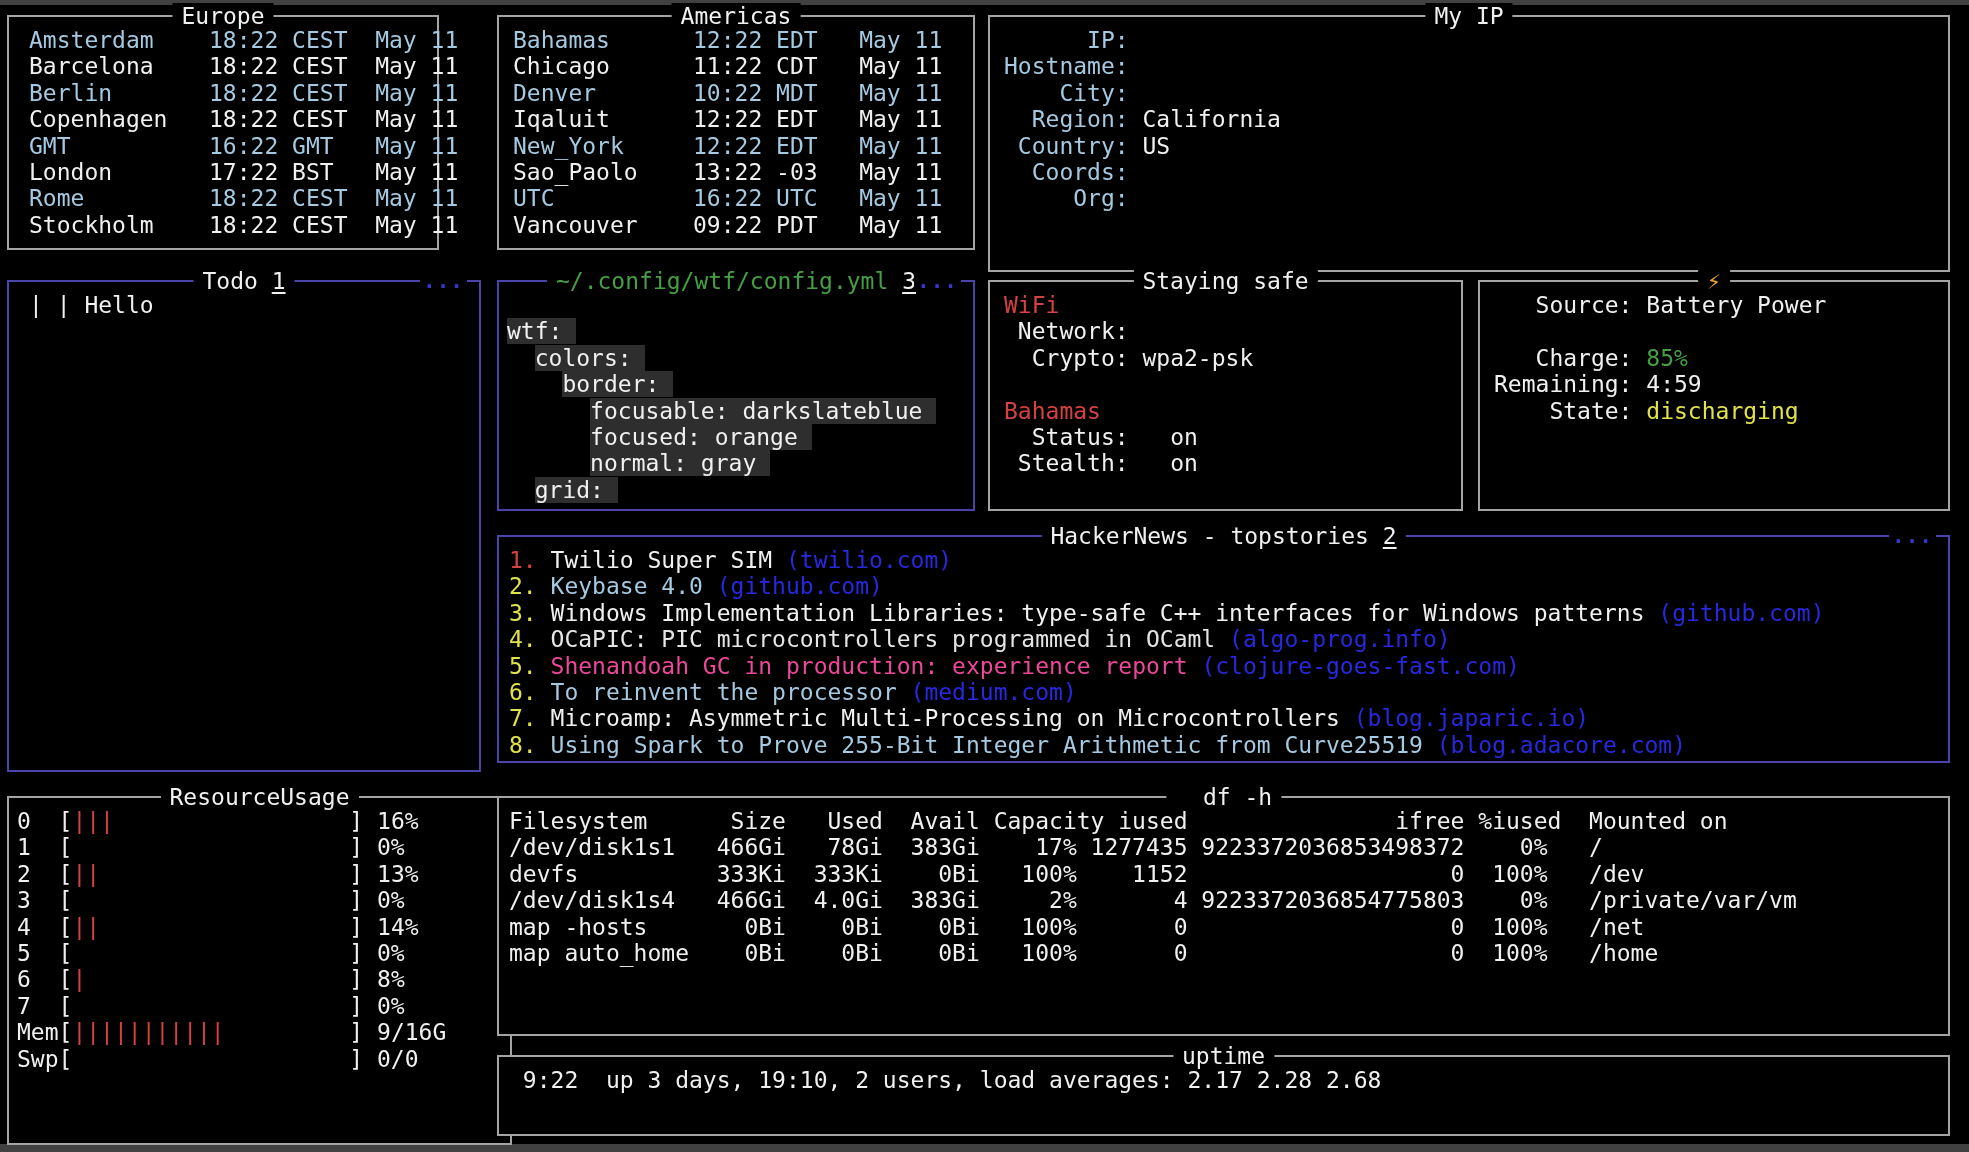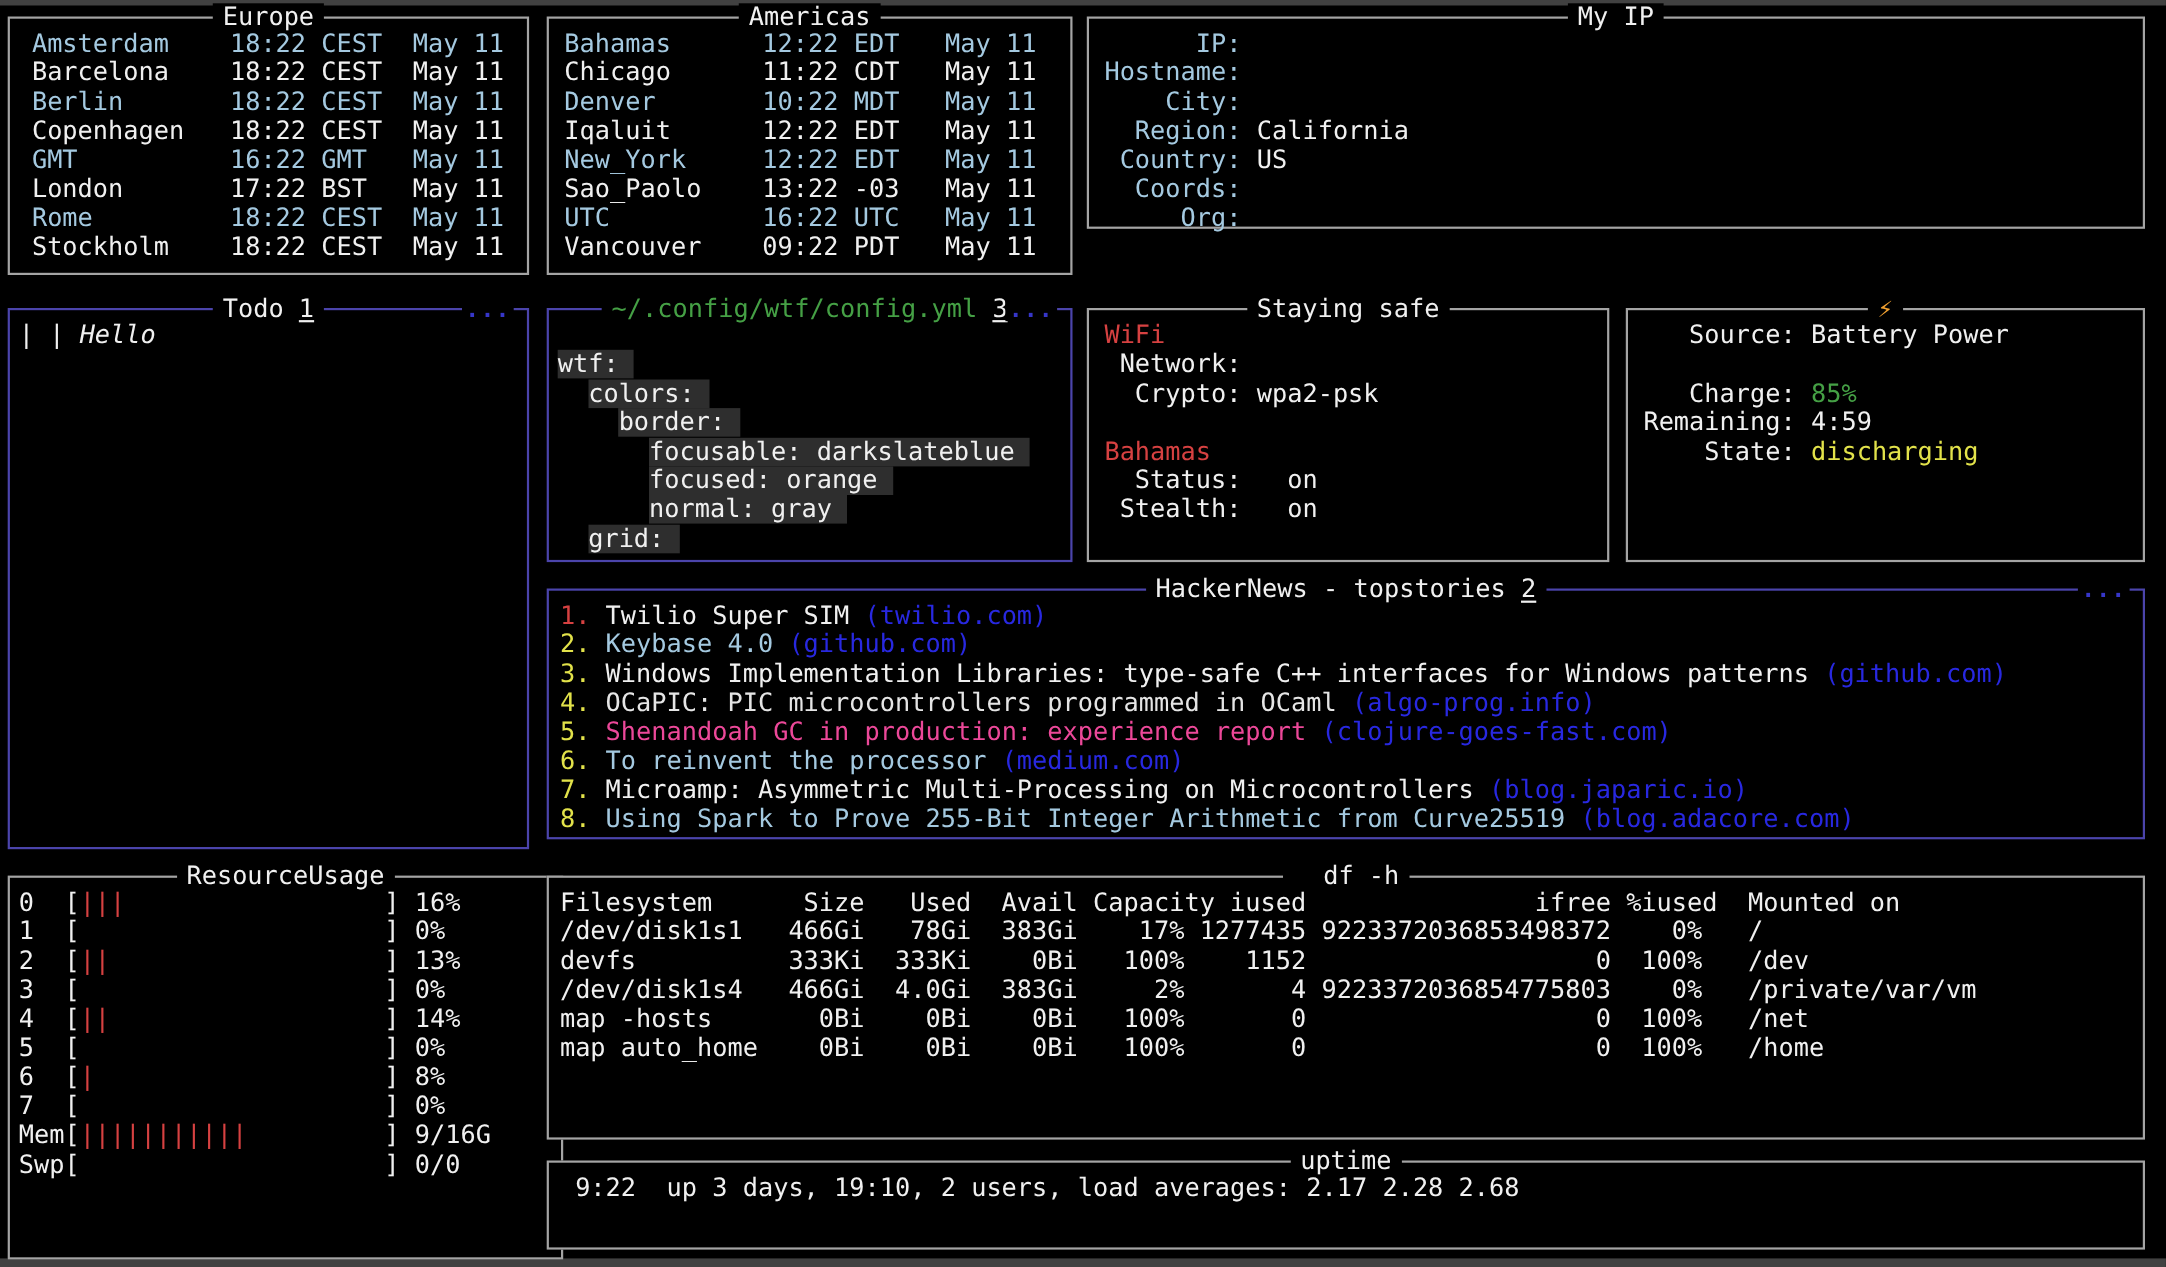--- a/index.html
+++ b/index.html
@@ -17,21 +17,21 @@
   .hl{background:#2e2e2e;}
   .dots{position:absolute;top:-12px;right:12px;background:#000;padding:0 3px;
        font-size:21px;font-weight:bold;letter-spacing:1px;line-height:22px;}
 </style>
 </head>
 <body>
 
 <div id="screen">
   <div class="edge" style="top:0;height:5px;"></div>
   <div class="edge" style="top:1144px;height:8px;"></div>
-<div class="panel" style="left: 7px; top: 15px; width: 474px; height: 235px;">
+<div class="panel" style="left: 7px; top: 15px; width: 432px; height: 235px;">
       <span class="panel-title"><span style="color: rgb(240, 240, 240);">Europe</span></span>
       <div class="content" style="padding: 10px 0px 0px 20px;">
         <div class="line"><span style="color: rgb(164, 201, 224);">Amsterdam    18:22 CEST  May 11</span></div>
         <div class="line"><span style="color: rgb(240, 240, 240);">Barcelona    18:22 CEST  May 11</span></div>
         <div class="line"><span style="color: rgb(164, 201, 224);">Berlin       18:22 CEST  May 11</span></div>
         <div class="line"><span style="color: rgb(240, 240, 240);">Copenhagen   18:22 CEST  May 11</span></div>
         <div class="line"><span style="color: rgb(164, 201, 224);">GMT          16:22 GMT   May 11</span></div>
         <div class="line"><span style="color: rgb(240, 240, 240);">London       17:22 BST   May 11</span></div>
         <div class="line"><span style="color: rgb(164, 201, 224);">Rome         18:22 CEST  May 11</span></div>
         <div class="line"><span style="color: rgb(240, 240, 240);">Stockholm    18:22 CEST  May 11</span></div>
@@ -43,36 +43,36 @@
         <div class="line"><span style="color: rgb(164, 201, 224);">Bahamas      12:22 EDT   May 11</span></div>
         <div class="line"><span style="color: rgb(240, 240, 240);">Chicago      11:22 CDT   May 11</span></div>
         <div class="line"><span style="color: rgb(164, 201, 224);">Denver       10:22 MDT   May 11</span></div>
         <div class="line"><span style="color: rgb(240, 240, 240);">Iqaluit      12:22 EDT   May 11</span></div>
         <div class="line"><span style="color: rgb(164, 201, 224);">New_York     12:22 EDT   May 11</span></div>
         <div class="line"><span style="color: rgb(240, 240, 240);">Sao_Paolo    13:22 -03   May 11</span></div>
         <div class="line"><span style="color: rgb(164, 201, 224);">UTC          16:22 UTC   May 11</span></div>
         <div class="line"><span style="color: rgb(240, 240, 240);">Vancouver    09:22 PDT   May 11</span></div>
       </div>
     </div>
-    <div class="panel" style="left: 988px; top: 15px; width: 962px; height: 193px;">
+    <div class="panel" style="left: 988px; top: 15px; width: 962px; height: 257px;">
       <span class="panel-title"><span style="color: rgb(240, 240, 240);">My IP</span></span>
       <div class="content" style="padding: 10px 0px 0px 14px;">
         <div class="line"><span style="color: rgb(164, 201, 224);">      IP:</span></div>
         <div class="line"><span style="color: rgb(164, 201, 224);">Hostname:</span></div>
         <div class="line"><span style="color: rgb(164, 201, 224);">    City:</span></div>
         <div class="line"><span style="color: rgb(164, 201, 224);">  Region:</span><span style="color: rgb(240, 240, 240);"> California</span></div>
         <div class="line"><span style="color: rgb(164, 201, 224);"> Country:</span><span style="color: rgb(240, 240, 240);"> US</span></div>
         <div class="line"><span style="color: rgb(164, 201, 224);">  Coords:</span></div>
         <div class="line"><span style="color: rgb(164, 201, 224);">     Org:</span></div>
       </div>
     </div>
     <div class="panel focus" style="left: 7px; top: 280px; width: 474px; height: 492px;">
       <span class="panel-title"><span style="color: rgb(240, 240, 240);">Todo </span><span class="u" style="color: rgb(240, 240, 240);">1</span></span>
       <span class="dots" style="color: rgb(54, 54, 200);">...</span>
-      <div class="content" style="padding: 10px 0px 0px 8px; font-style: italic;">
+      <div class="content" style="padding: 10px 0px 0px 20px;">
         <div class="line"><span style="color: rgb(240, 240, 240);">| | Hello</span></div>
       </div>
     </div>
     <div class="panel focus" style="left: 497px; top: 280px; width: 478px; height: 231px;">
       <span class="panel-title"><span style="color: rgb(69, 160, 69);">~/.config/wtf/config.yml </span><span class="u" style="color: rgb(240, 240, 240);">3</span></span>
       <span class="dots" style="color: rgb(54, 54, 200);">...</span>
       <div class="content" style="padding: 10px 0px 0px 8px;">
         <div class="line"></div>
         <div class="line"><span class="hl" style="color: rgb(240, 240, 240);">wtf: </span></div>
         <div class="line"><span style="color: rgb(240, 240, 240);">  </span><span class="hl" style="color: rgb(240, 240, 240);">colors: </span></div>

